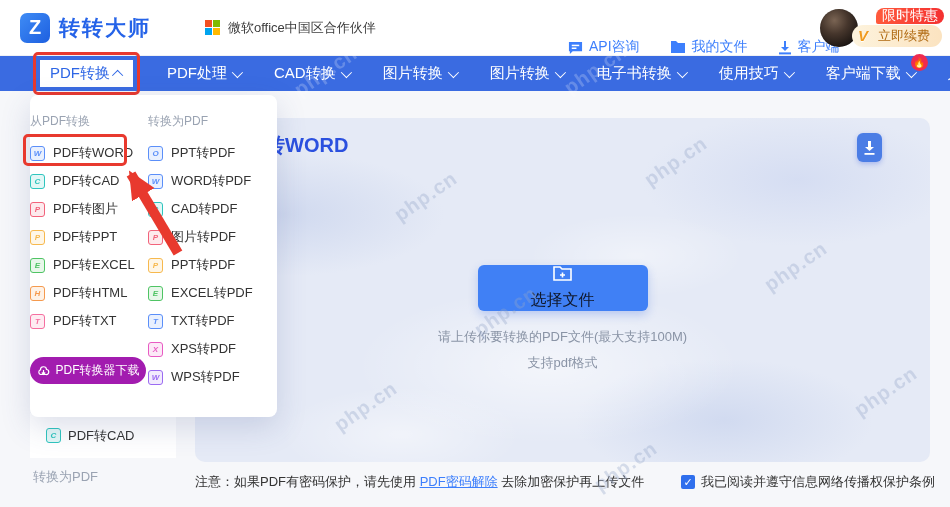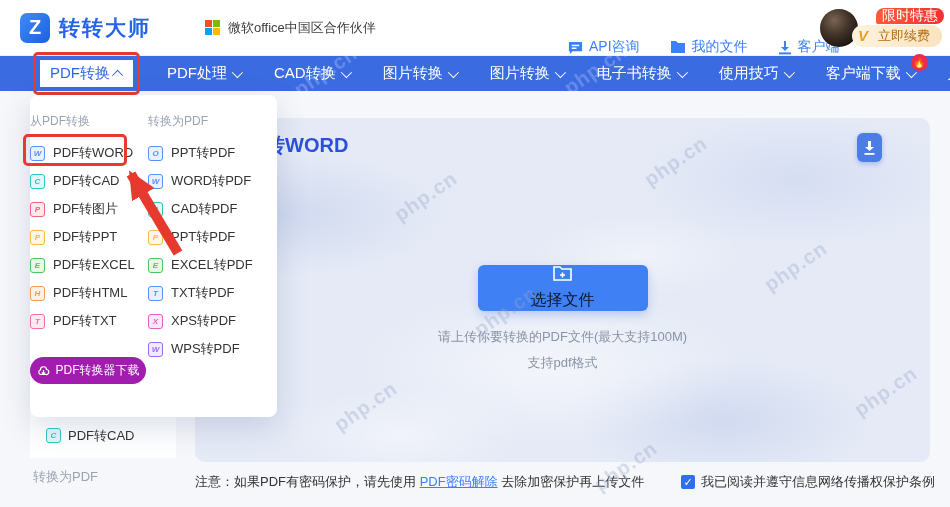--- a/index.html
+++ b/index.html
@@ -351,20 +351,26 @@
         </span>
       <span class="dd-label">WORD转PDF</span>
     </div>
     <div class="dd-item">
       <span class="ficon" style="color: rgb(47, 197, 190); background: rgba(47, 197, 190, 0.133);">
           <i>C</i>
         </span>
       <span class="dd-label">CAD转PDF</span>
     </div>
     <div class="dd-item">
+      <span class="ficon" style="color: rgb(242, 99, 123); background: rgba(242, 99, 123, 0.133);">
+          <i>P</i>
+        </span>
+      <span class="dd-label">图片转PDF</span>
+    </div>
+    <div class="dd-item">
       <span class="ficon" style="color: rgb(247, 185, 78); background: rgba(247, 185, 78, 0.133);">
           <i>P</i>
         </span>
       <span class="dd-label">PPT转PDF</span>
     </div>
     <div class="dd-item">
       <span class="ficon" style="color: rgb(79, 196, 100); background: rgba(79, 196, 100, 0.133);">
           <i>E</i>
         </span>
       <span class="dd-label">EXCEL转PDF</span>

